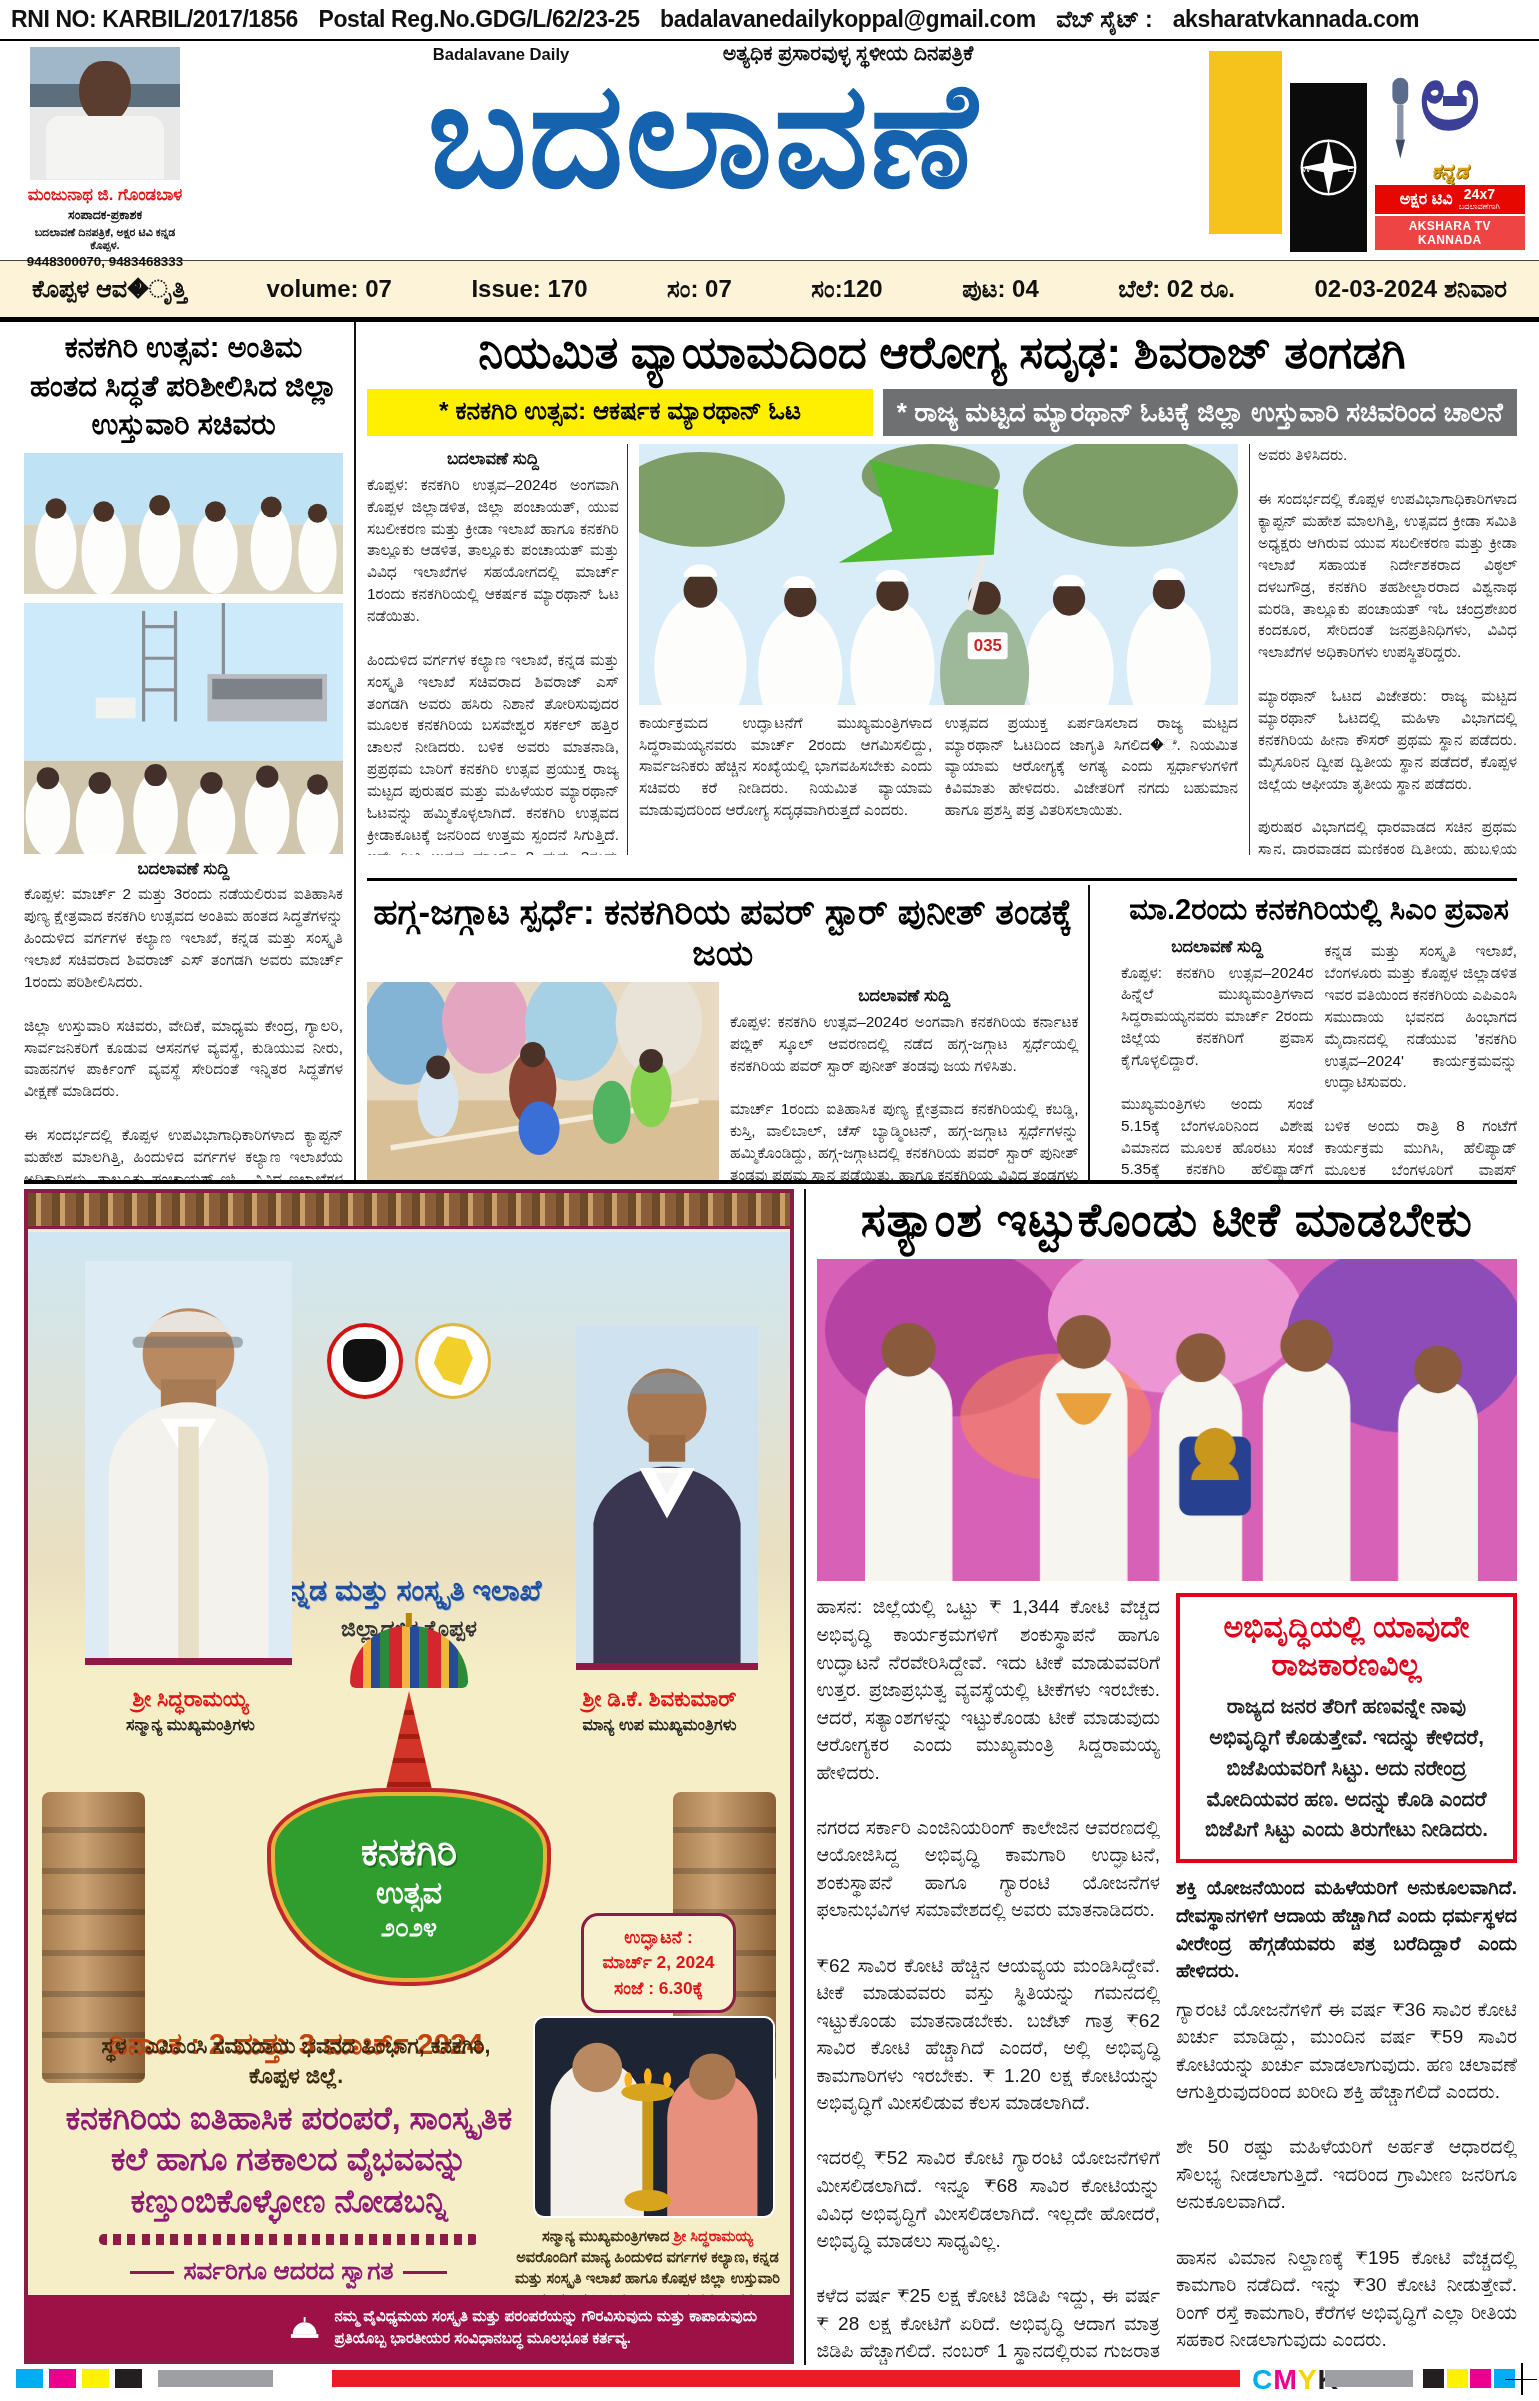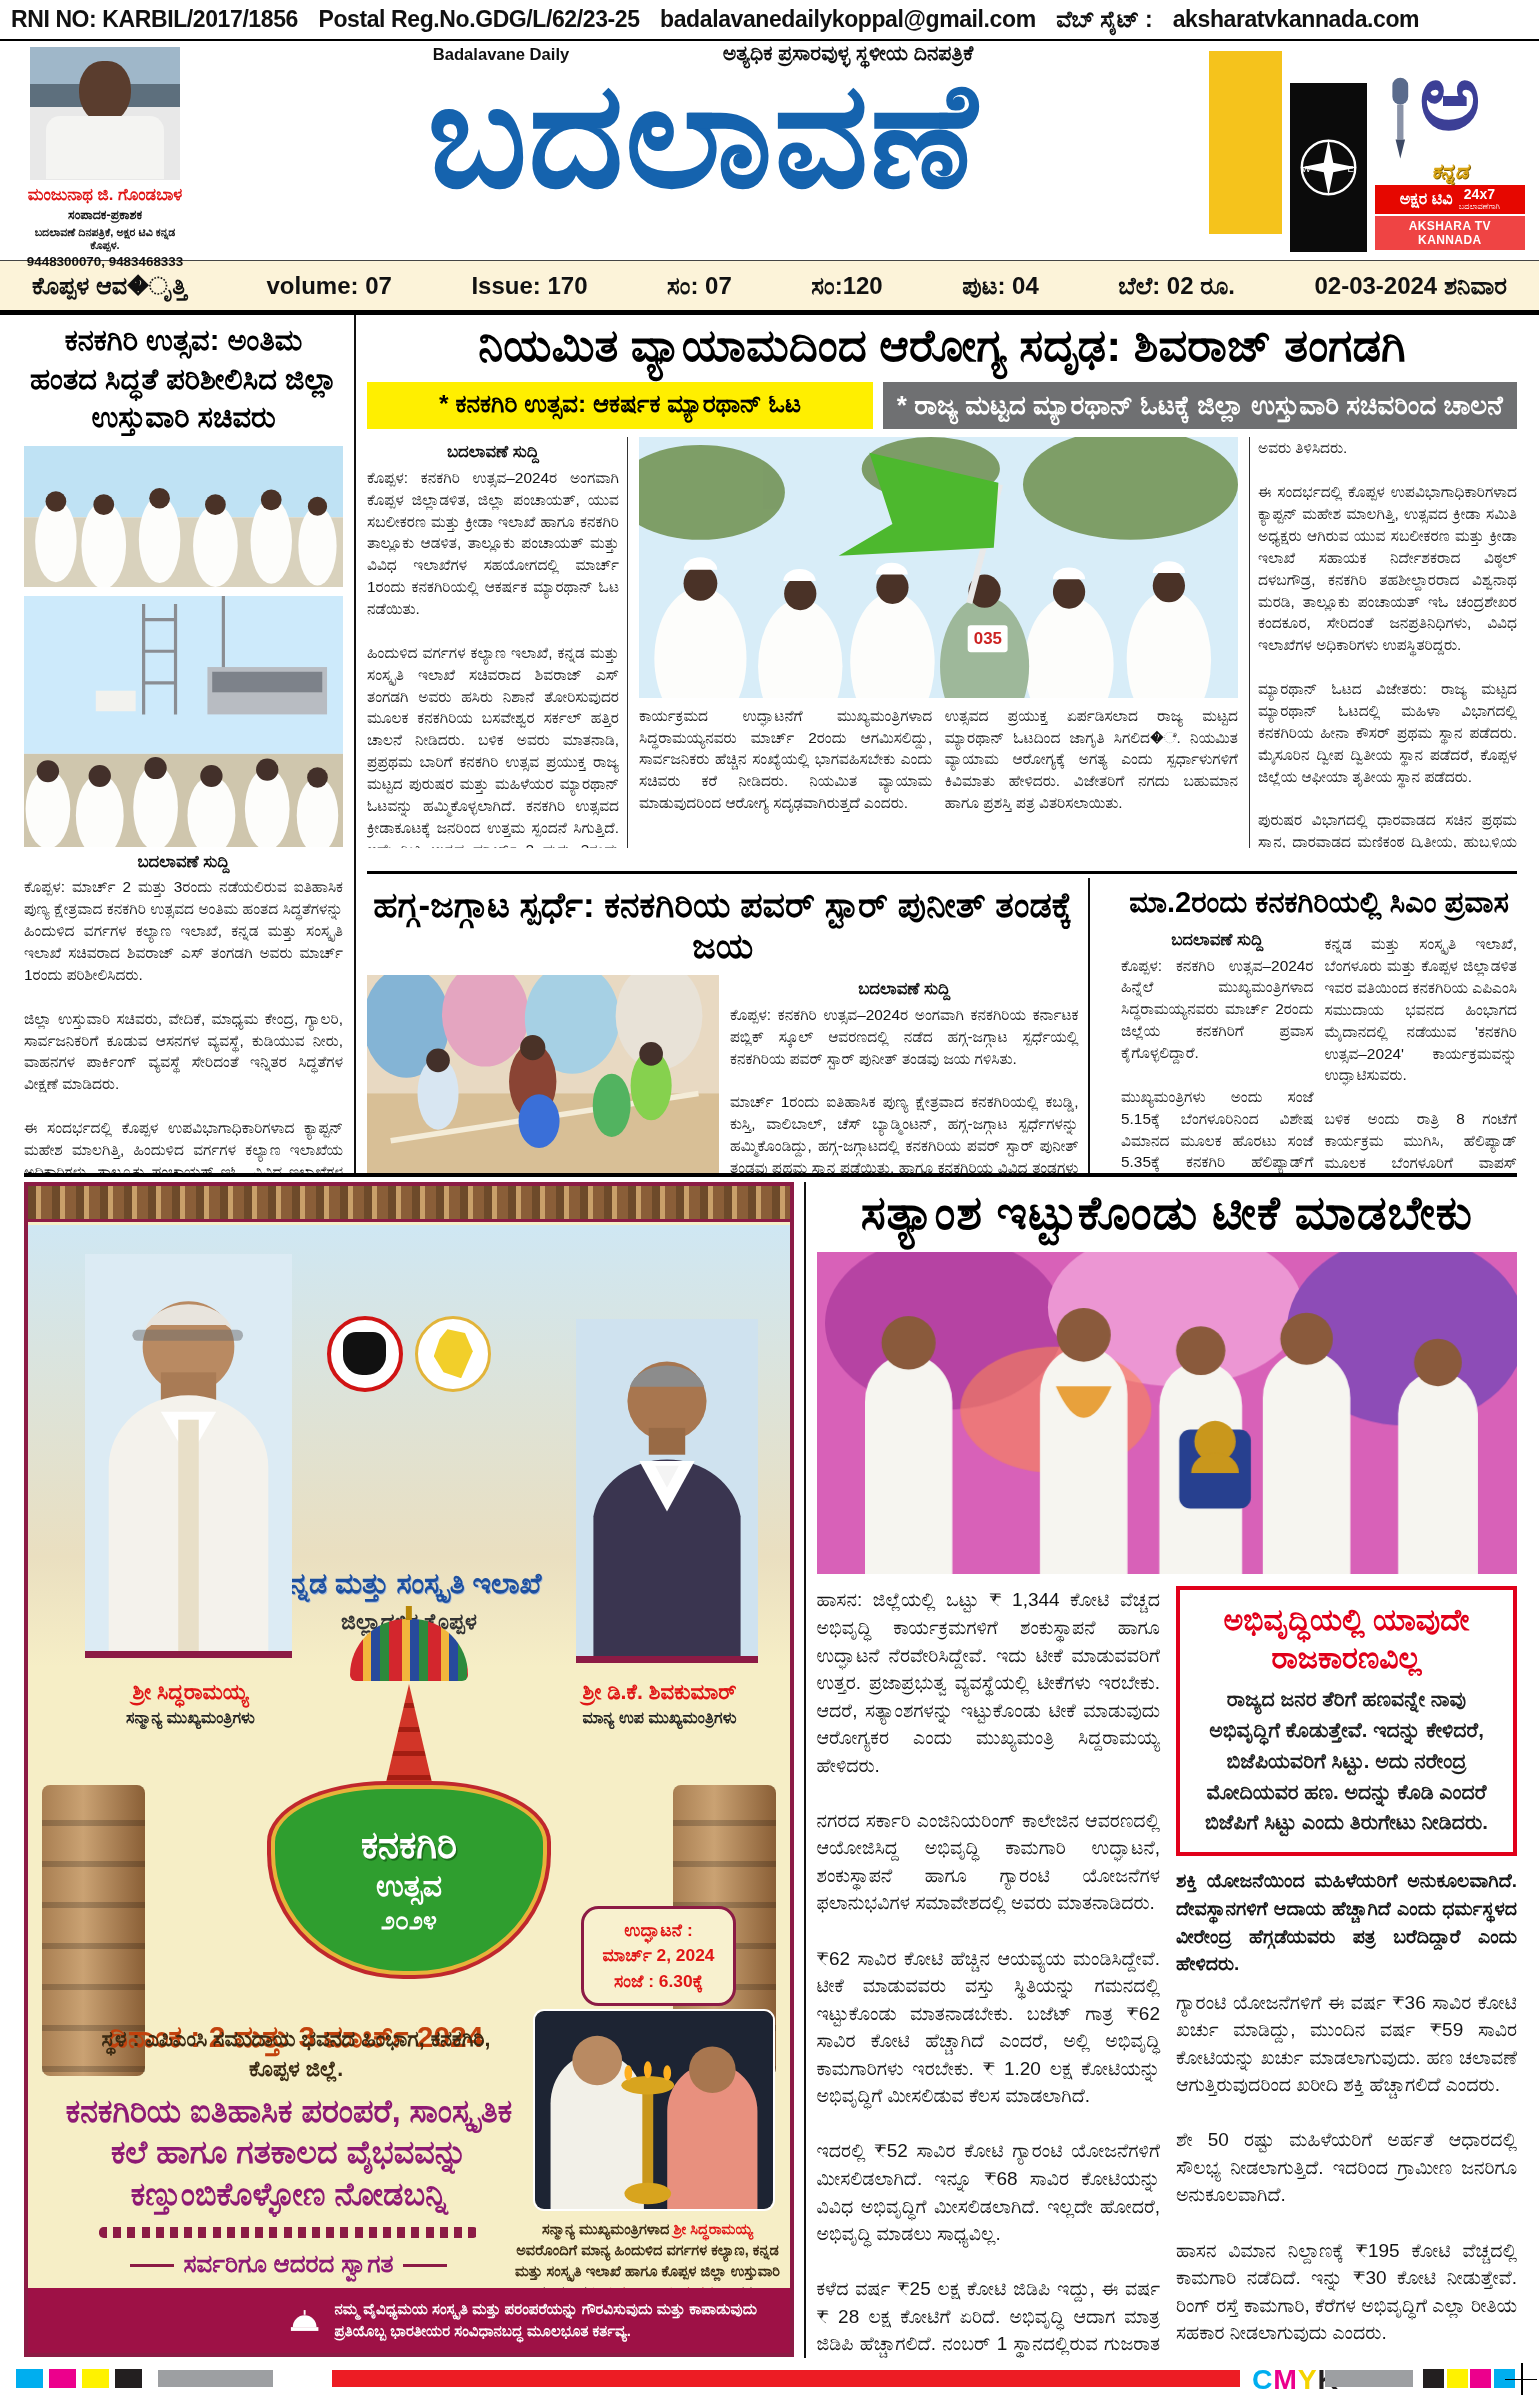--- a/index.html
+++ b/index.html
@@ -31,21 +31,21 @@
   .tv-letter { font-size:93px; font-weight:bold; color:#3c3f96; line-height:1; }
   .tv-mic { position:absolute; left:3.2px; top:22px; }
   .tv-kannada { color:#d9a514; font-weight:bold; font-size:20.5px; font-style:italic; margin-top:-9.5px; text-shadow:0.8px 0.8px 0 #7c5a00; }
   .tv-redbox { background:#e60700; color:#fff; display:flex; align-items:center; justify-content:center; gap:6.3px; padding:2.4px 3.2px; margin-top:1.6px; }
   .tv-redbox .nm { font-weight:bold; font-size:16px; }
   .tv-redbox .b247 { color:#ffffff; font-weight:bold; font-size:14px; line-height:1; }
   .tv-redbox .tag { font-size:8px; display:block; }
   .tv-bar { background:#ef4444; color:#fff; font-weight:bold; font-size:12px; padding:3.2px 1.6px; margin-top:1.6px; letter-spacing:0.4px; }
 
   
-  .datebar { height:54px; background:#fcf3d9; border-bottom:5.5px solid #000; display:flex; align-items:center; justify-content:space-between; padding:0 32px; font-weight:bold; font-size:24px; }
+  .datebar { height:61px; background:#fcf3d9; border-bottom:5.5px solid #000; display:flex; align-items:center; justify-content:space-between; padding:0 32px; font-weight:bold; font-size:24px; }
 
   
   .byline { text-align:center; font-weight:bold; font-size:16.6px; margin:4.7px 0; }
   .btxt { font-size:15.4px; line-height:1.42; text-align:justify; white-space:pre-line; color:#151515; }
   .headline { font-weight:bold; color:#000; font-family:"Liberation Sans", sans-serif; }
 
   
   .row1 { display:flex; height:858px; padding:0 22px 0 24px; }
   .leftcol { width:332px; padding:6.3px 11px 0 0; border-right:2.4px solid #111; overflow:hidden; }
   .leftcol .headline { font-size:29px; line-height:1.32; text-align:center; padding:0 4.7px; }

